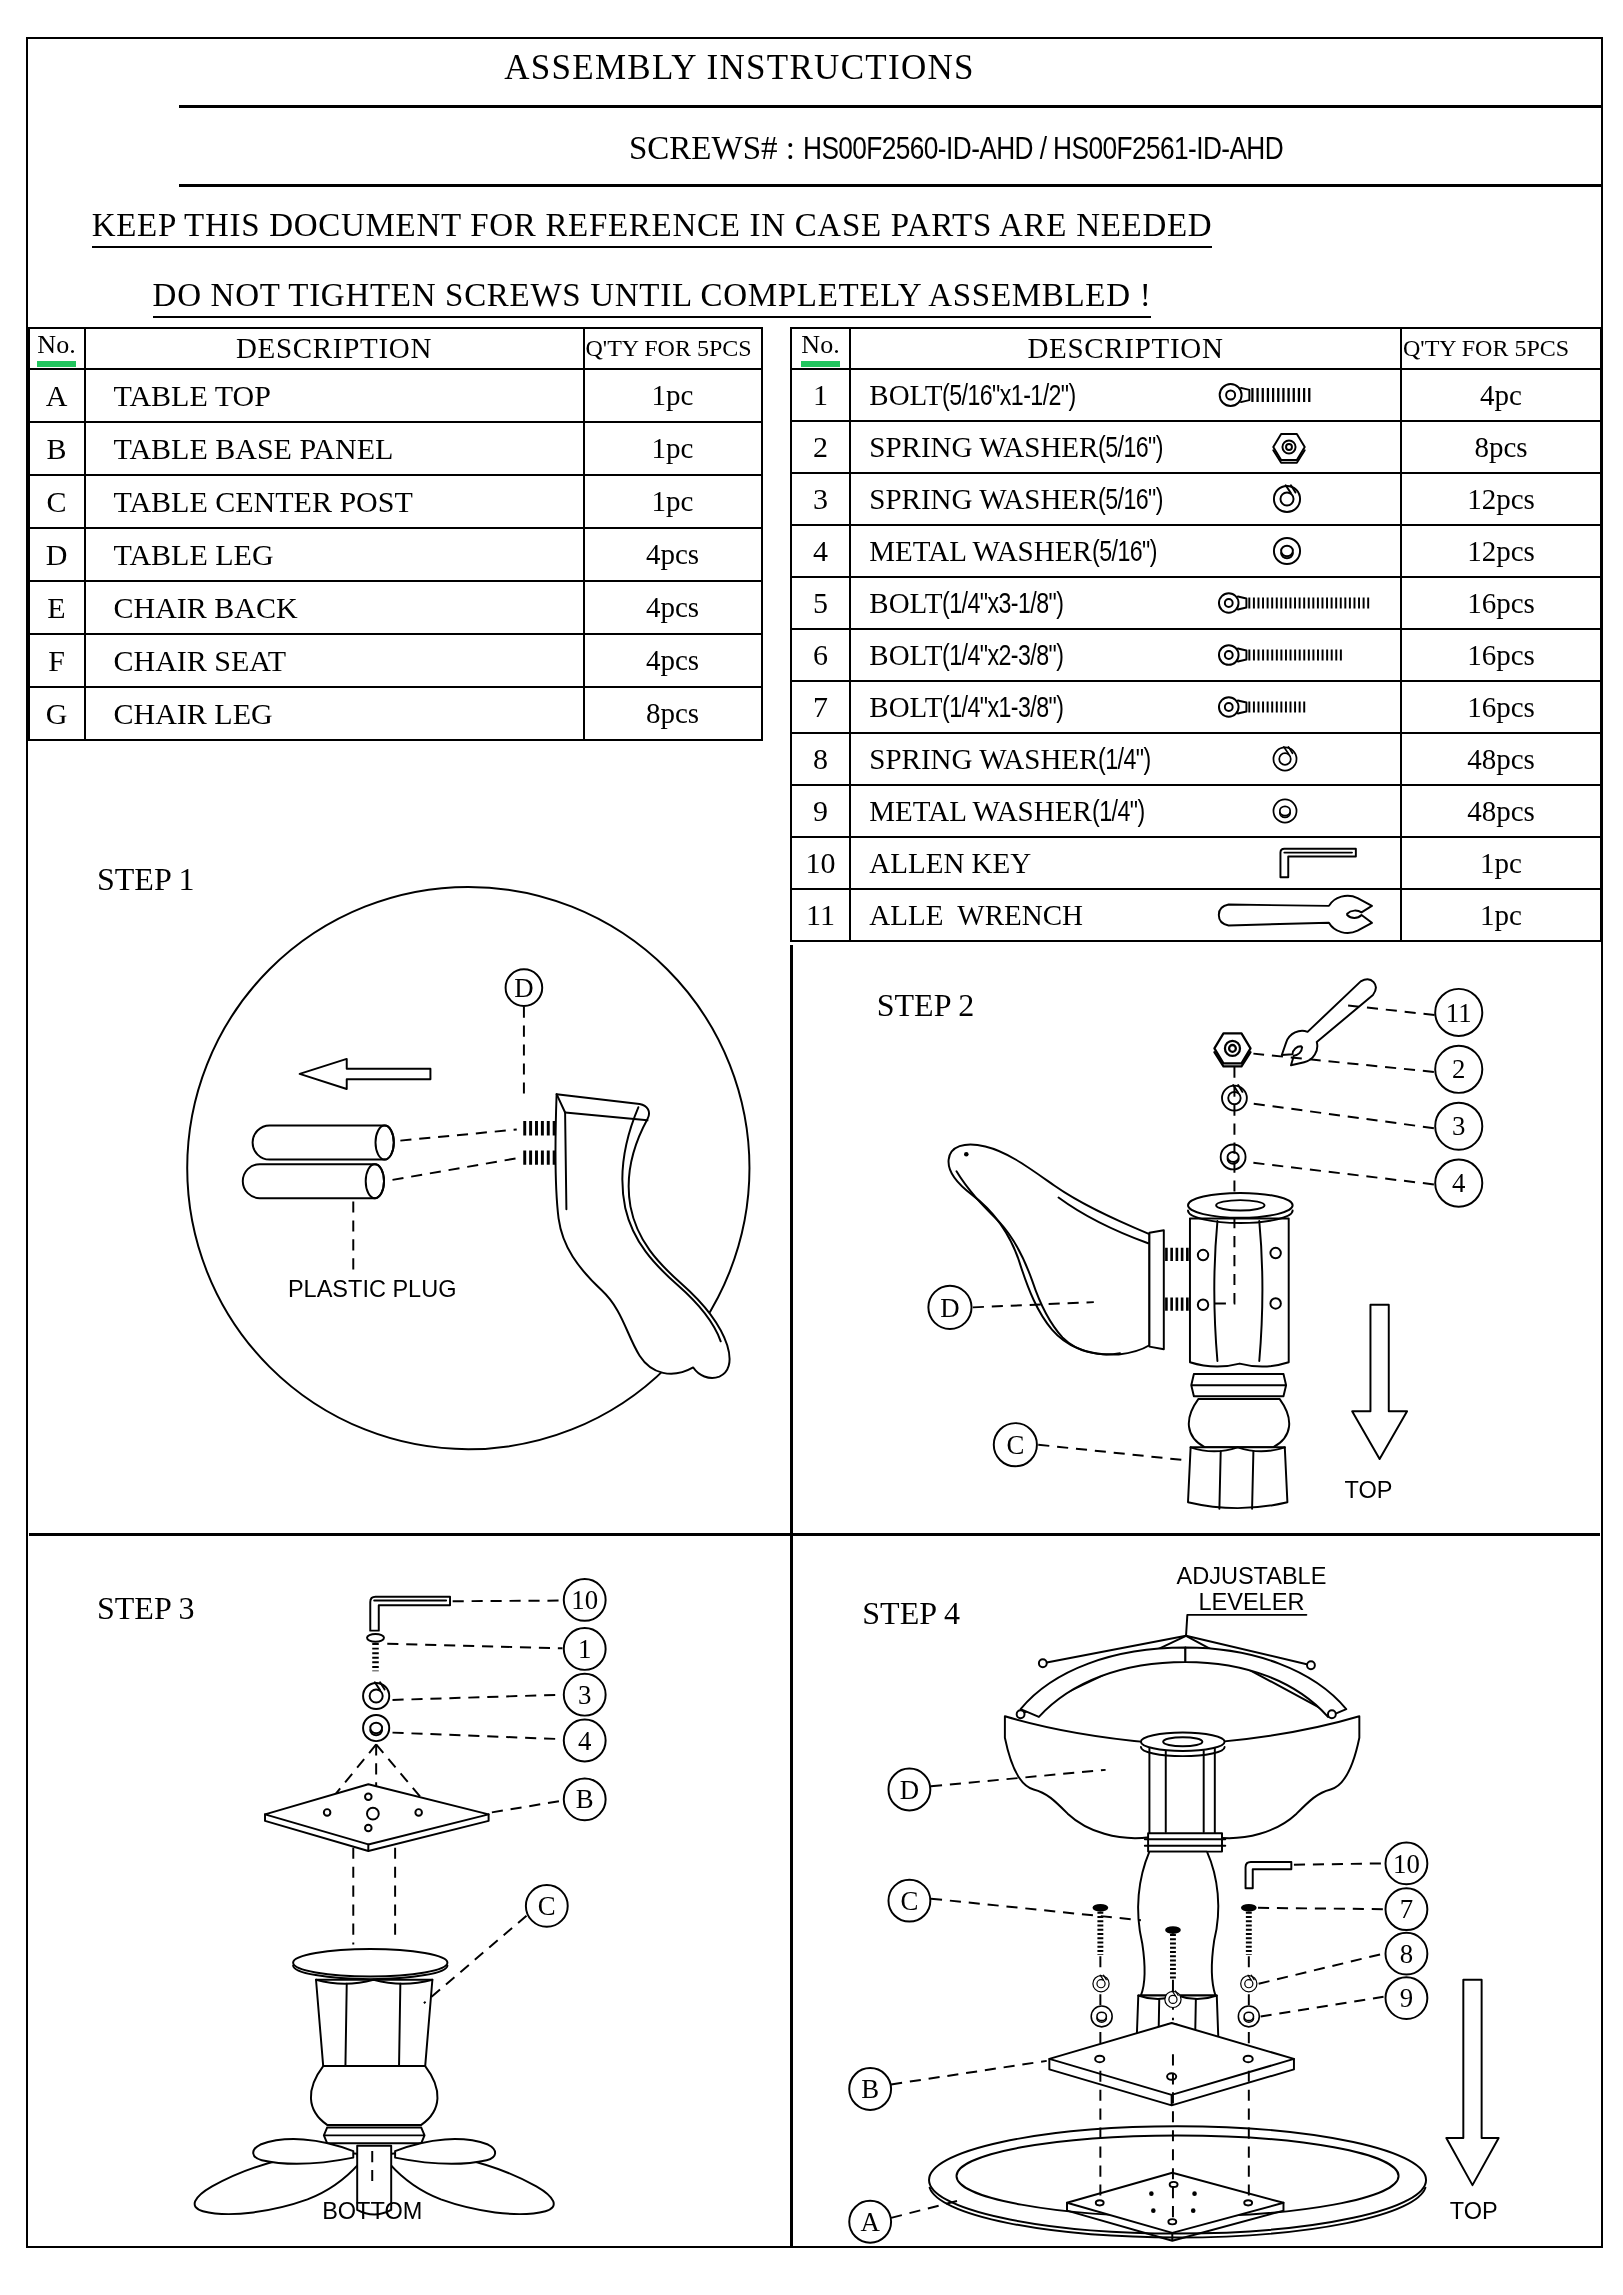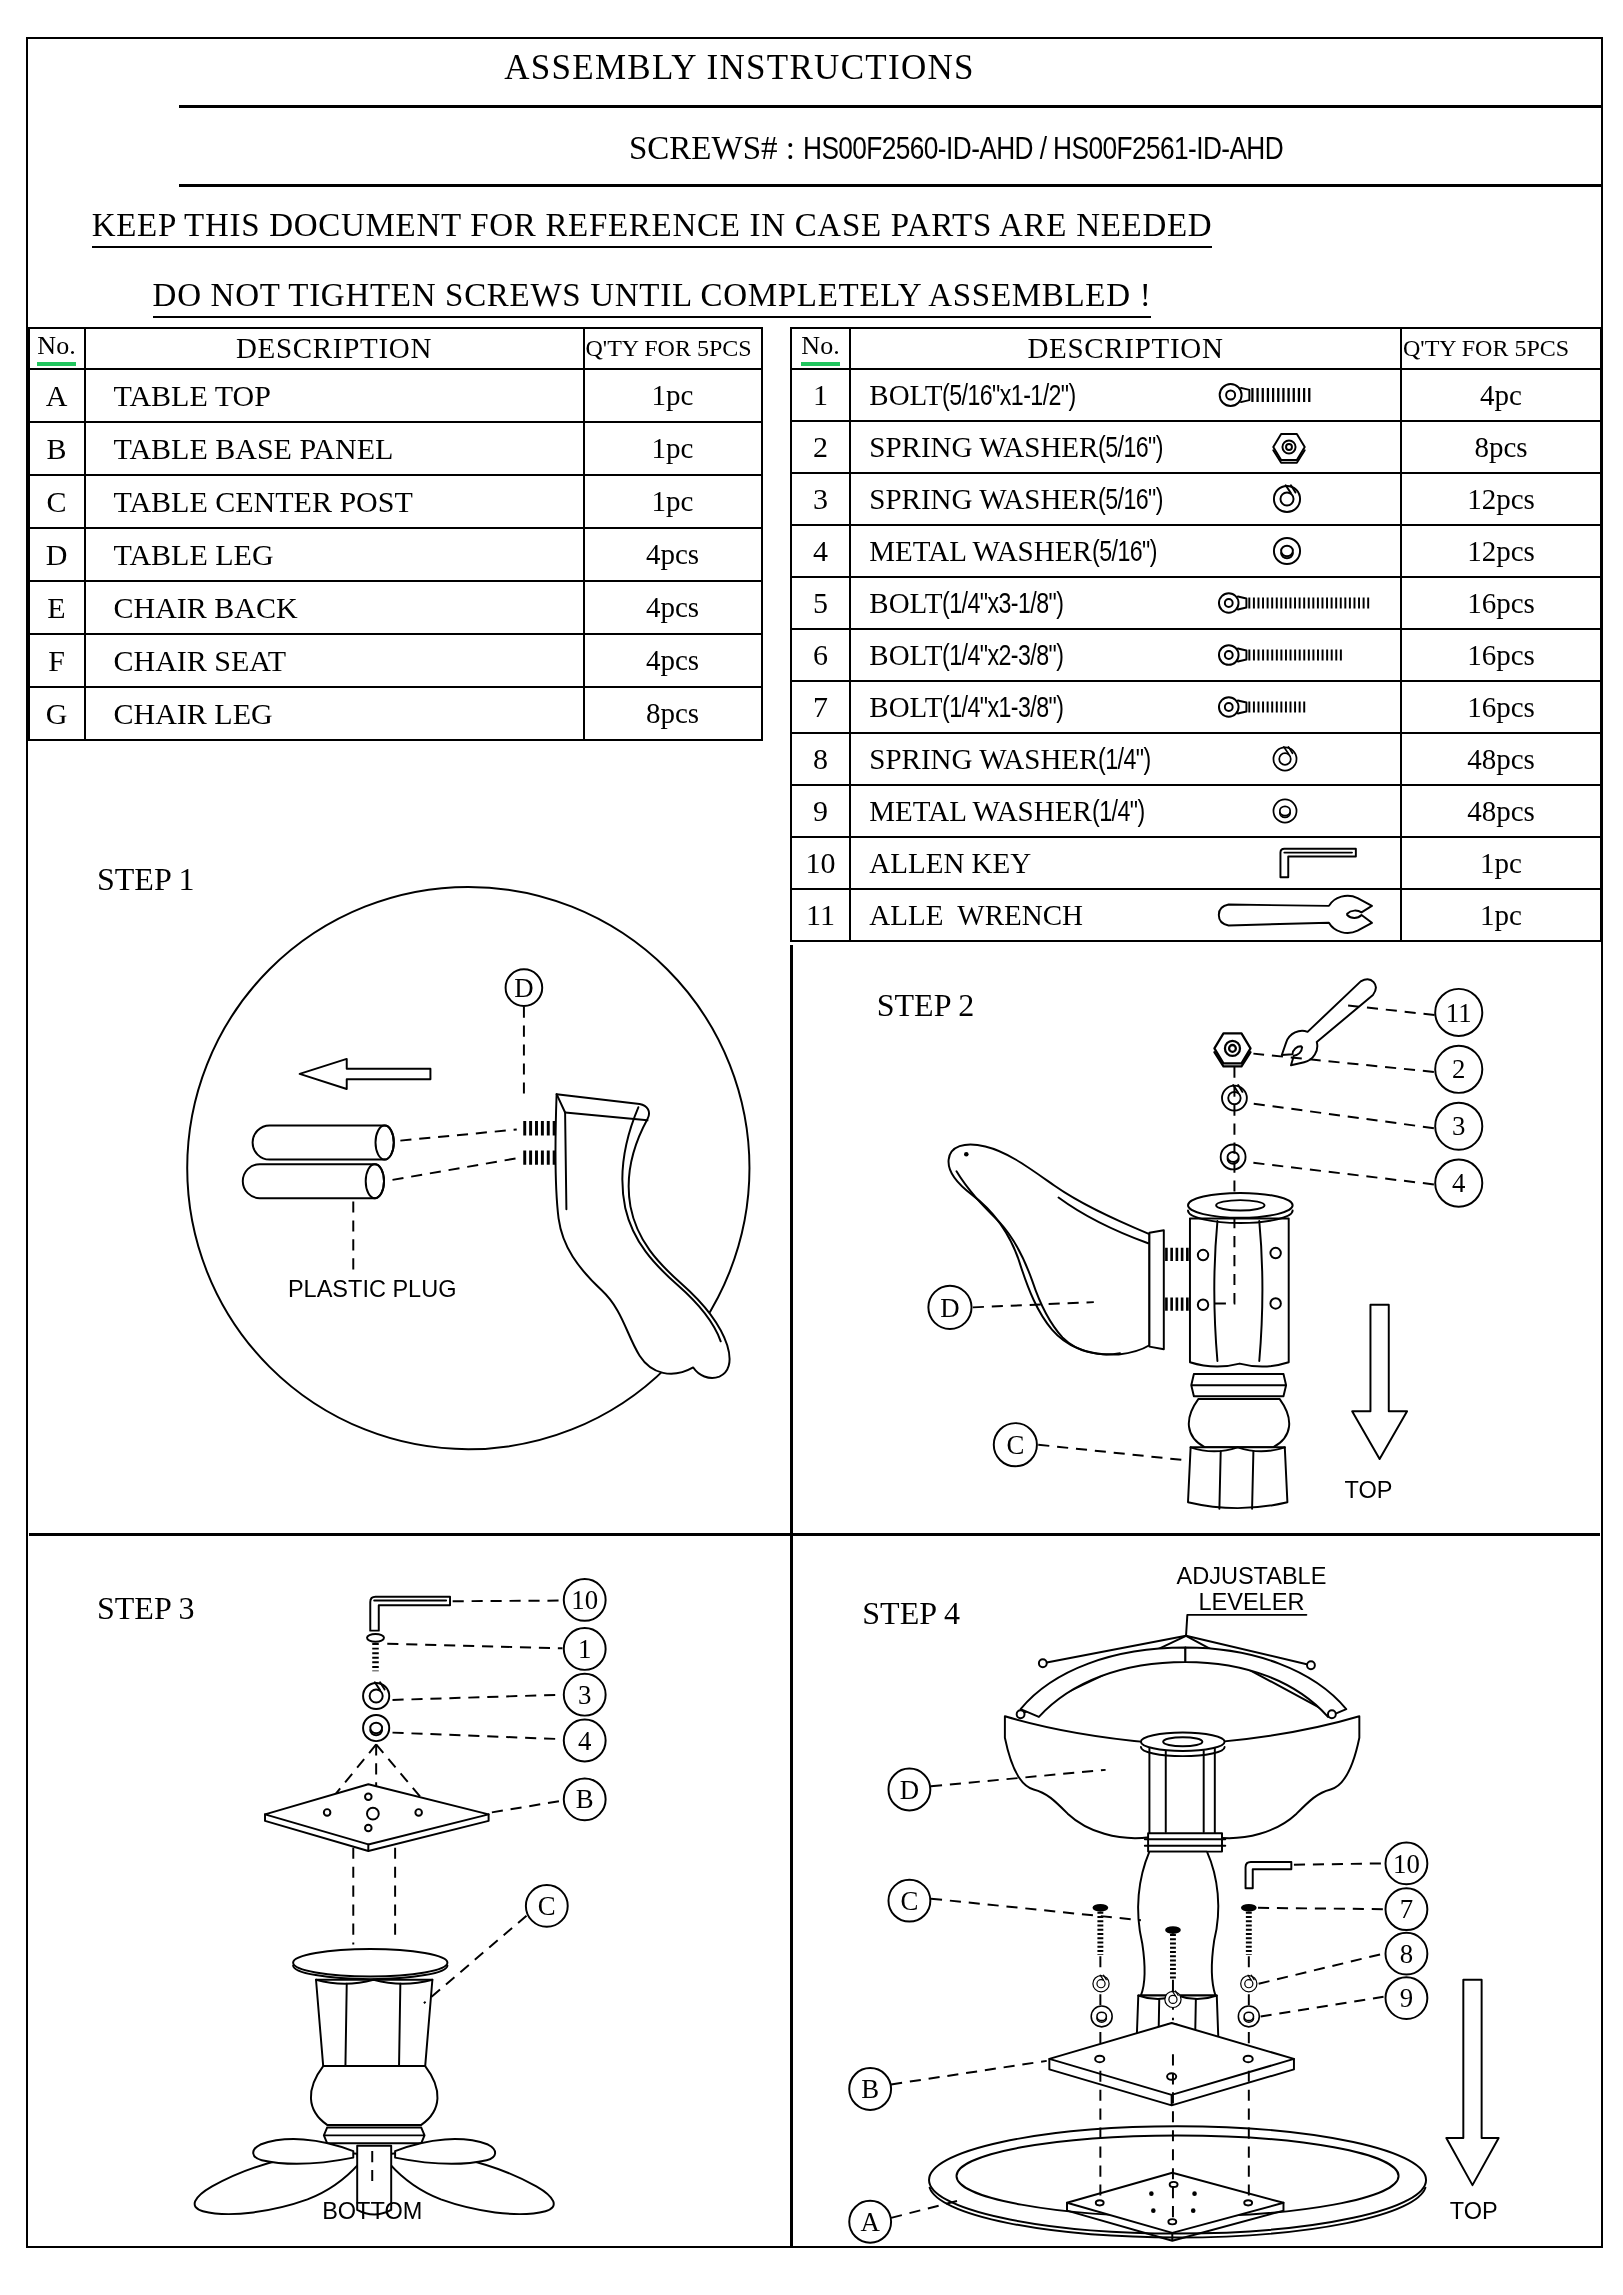--- a/index.html
+++ b/index.html
@@ -9,21 +9,21 @@
   #rule1{left:179px;top:105px;width:1422px;}
   #rule2{left:179px;top:184px;width:1422px;}
   #vdiv{position:absolute;left:790px;top:945px;width:2.6px;height:1303px;background:#000;}
   #hdiv{position:absolute;left:29px;top:1533px;width:1571px;height:2.6px;background:#000;}
   #title{position:absolute;left:26px;top:48px;width:1427px;text-align:center;font-size:35px;letter-spacing:1.3px;}
   #model{position:absolute;left:629px;top:130px;font-size:33px;white-space:nowrap;}
   .cond{font-family:"Liberation Sans","DejaVu Sans",sans-serif;display:inline-block;transform:scaleX(.82);transform-origin:0 60%;letter-spacing:-0.7px;font-size:32px;}
   .warn{position:absolute;left:26px;width:1252px;text-align:center;font-size:33px;letter-spacing:0.7px;}
   #warn1{top:207px;} #warn2{top:251px;margin-top:26px;}
   .undl{border-bottom:2.6px solid #000;padding-bottom:2px;display:inline-block;}
-  .undl2{border-bottom:4px solid #22c55e;padding-bottom:0.7px;display:inline-block;}
+  .undl2{border-bottom:6px solid #22c55e;padding-bottom:0.7px;display:inline-block;}
   table.pt{position:absolute;border-collapse:collapse;table-layout:fixed;background:#fff;border:2.6px solid #000;}
   table.pt td{border:2px solid #000;border-top-width:2.6px;border-bottom-width:2.6px;overflow:hidden;}
   #tleft{left:27.5px;top:327px;width:733px;}
   #tright{left:790px;top:327px;width:810px;}
   #tleft tr{height:53px;} #tleft tr.hd{height:41px;}
   #tright tr{height:52px;} #tright tr.hd{height:41px;}
   .hno{font-size:26px;text-align:center;}
   .hdesc{font-size:29px;text-align:center;letter-spacing:0.7px;}
   .hqty{font-size:24px;text-align:left;}
   .cno{font-size:30px;text-align:center;}

